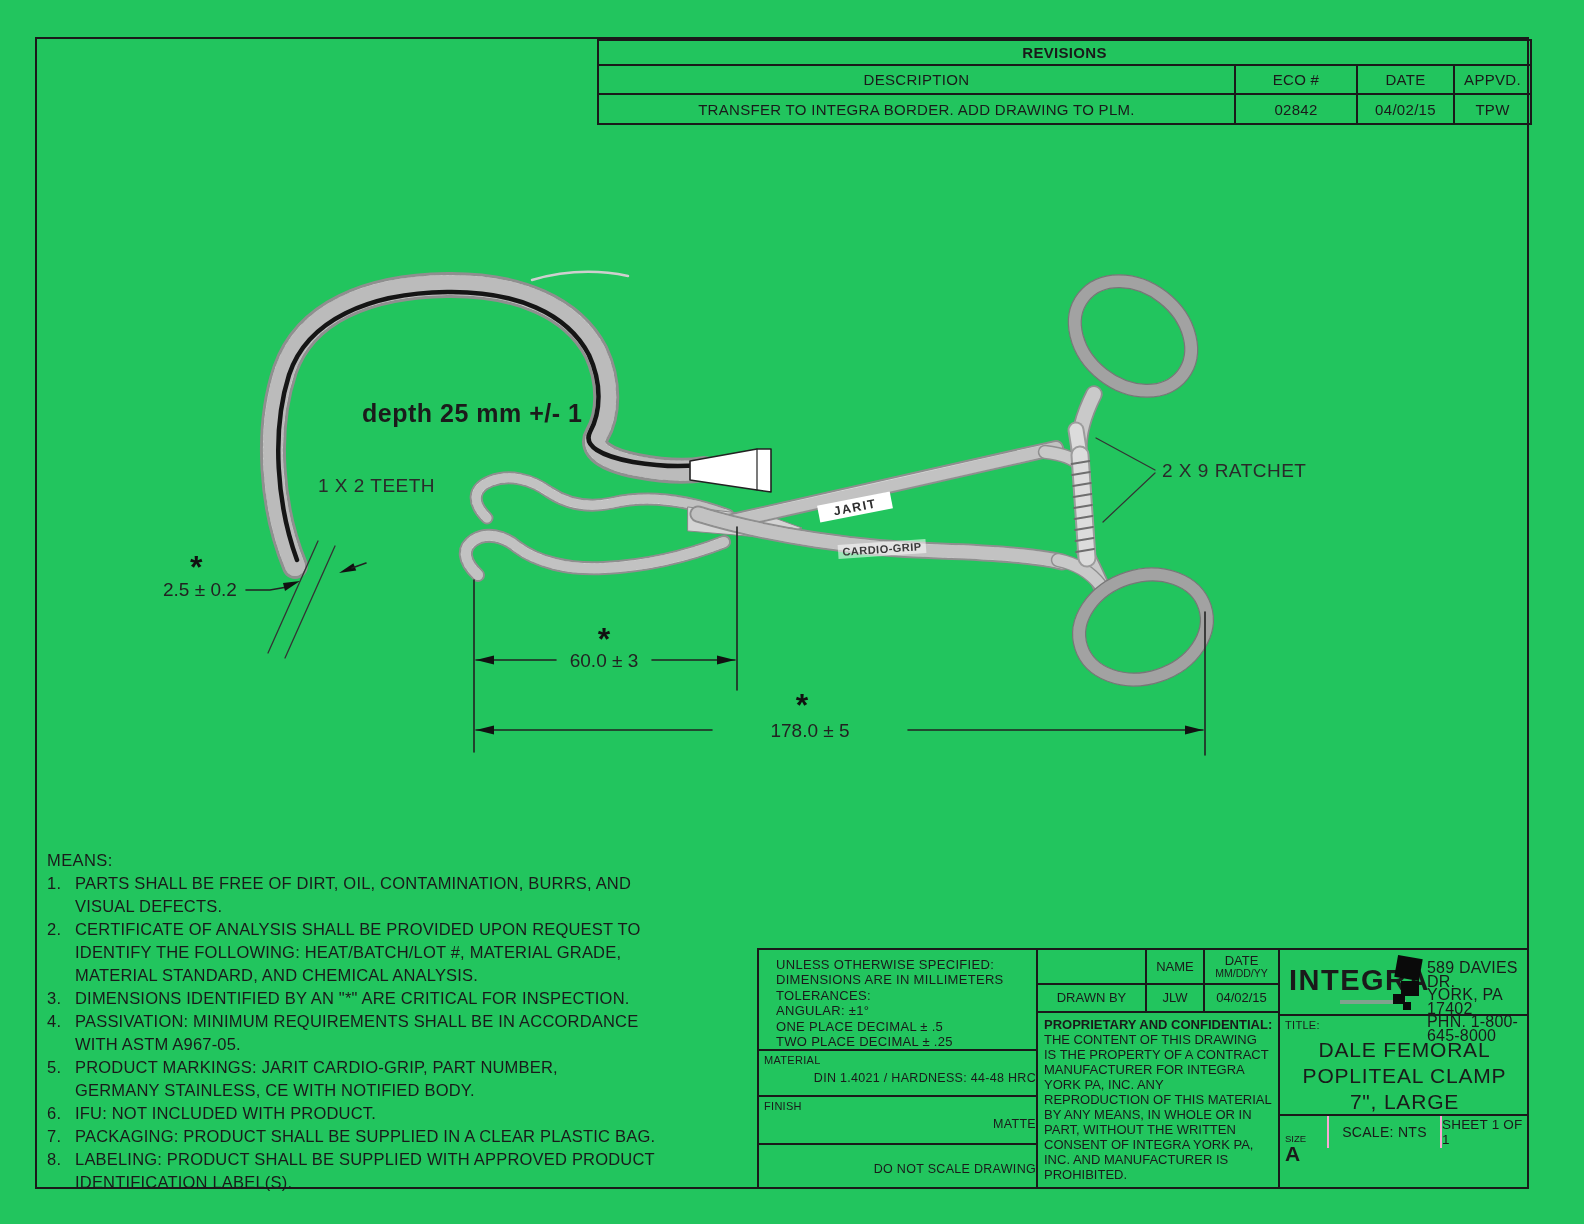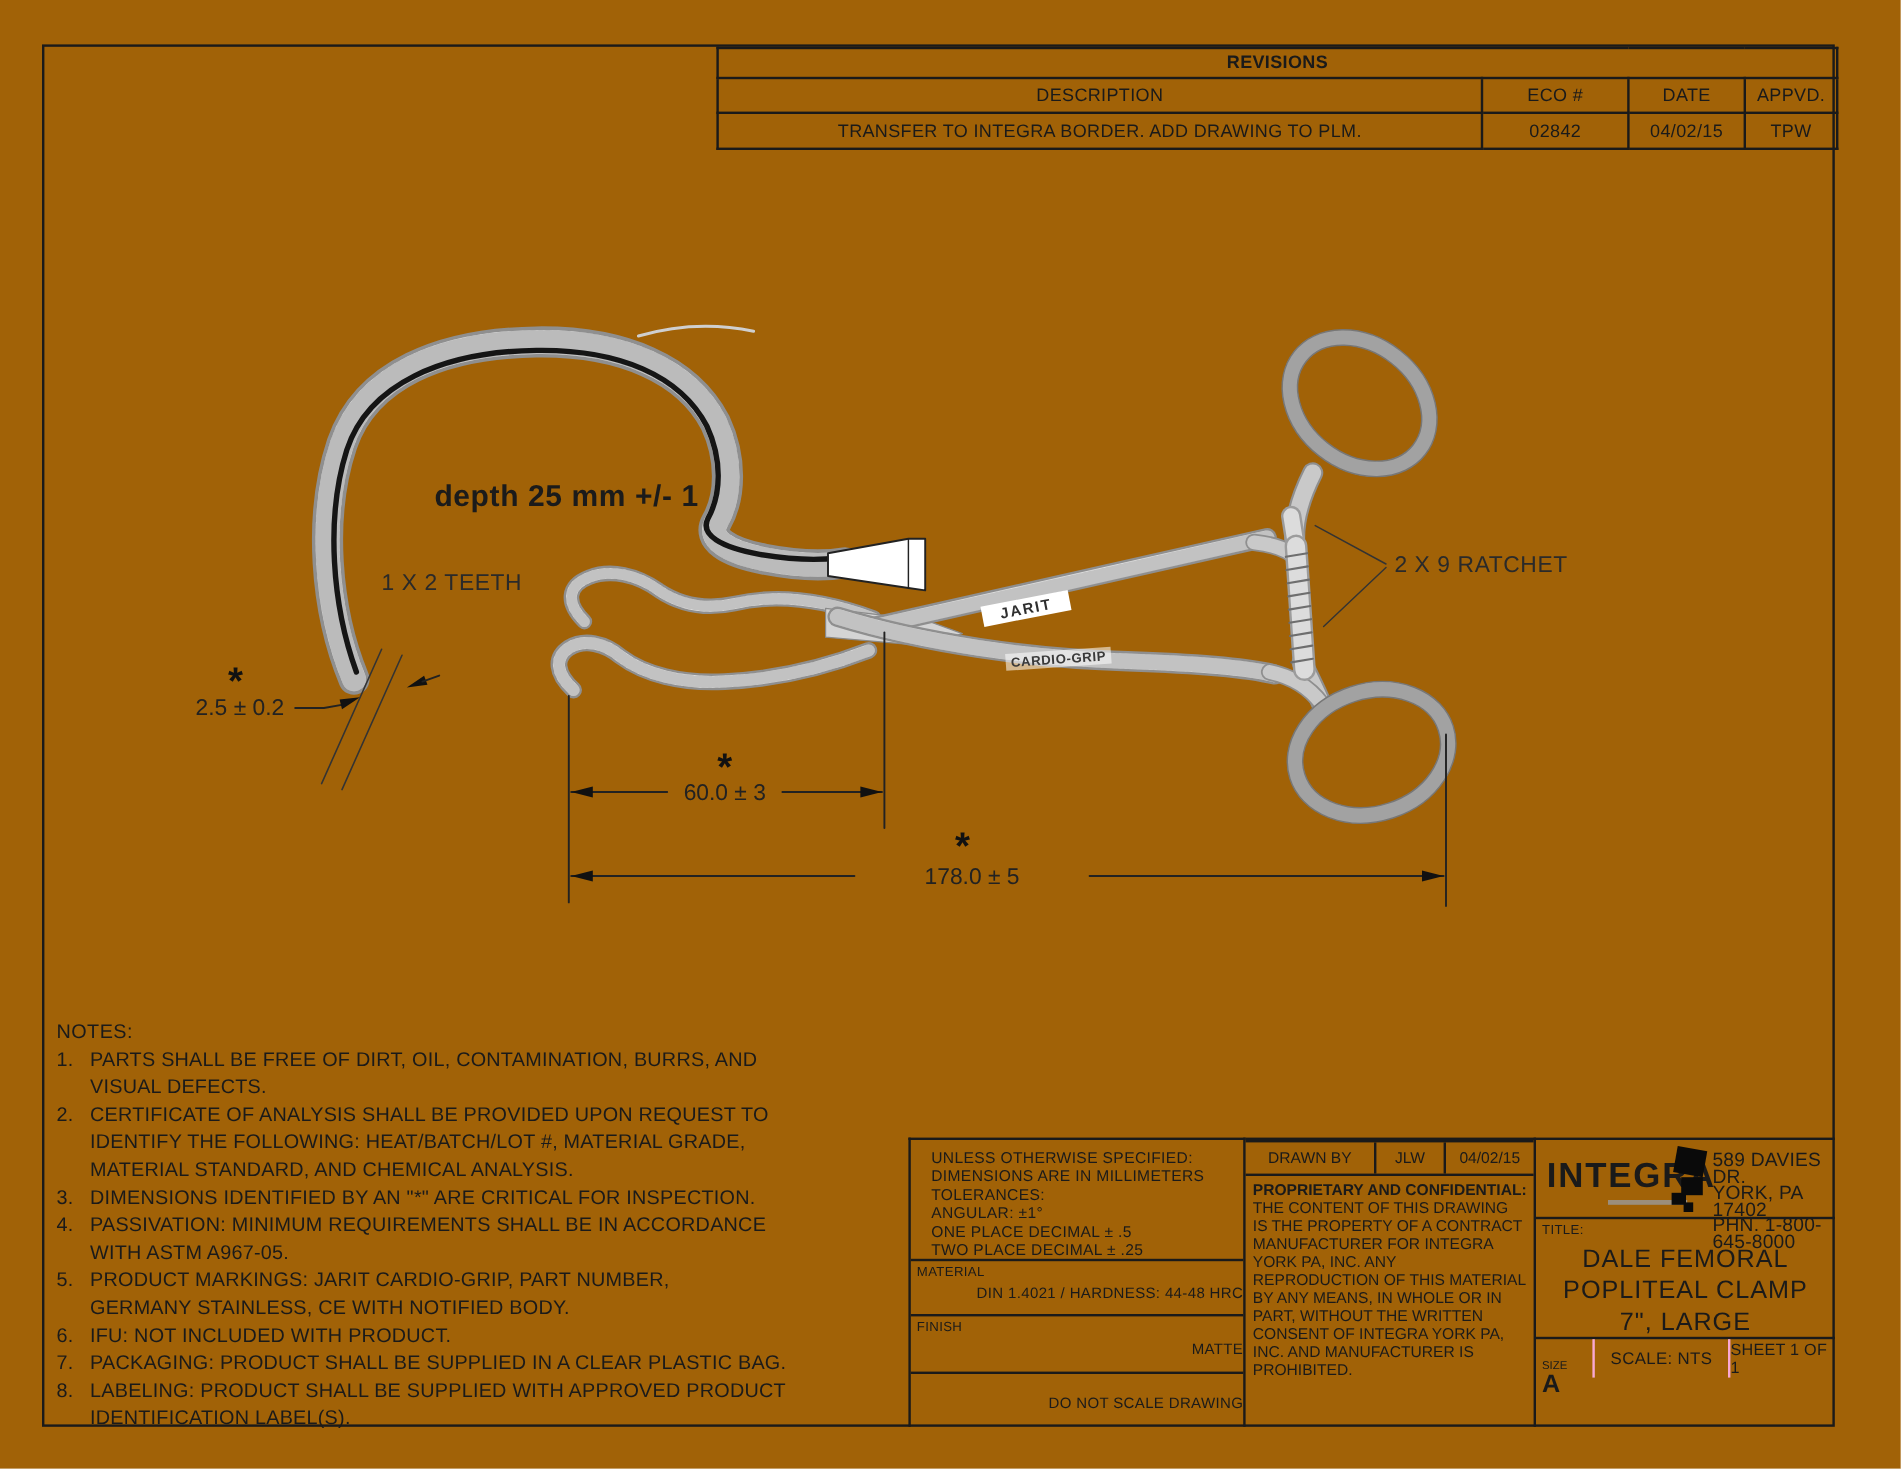--- a/index.html
+++ b/index.html
@@ -1,16 +1,16 @@
 <!DOCTYPE html>
 <html><head>
 <meta charset="utf-8">
 <style>
   html,body{margin:0;padding:0;background:#fff;}
-  .sheet{position:relative;width:1584px;height:1224px;background:#a16207;overflow:hidden;
+  .sheet{position:relative;width:1584px;height:1224px;background:#22c55e;overflow:hidden;
          font-family:"Liberation Sans", sans-serif;color:#1a1a1a;}
   .abs{position:absolute;}
   .page-border{left:35px;top:37px;width:1494px;height:1152px;border:2px solid #1a1a1a;box-sizing:border-box;}
 
   
   .rev-table{position:absolute;left:597px;top:39px;width:933px;border-collapse:collapse;table-layout:fixed;}
   .rev-table td{border:2px solid #1a1a1a;text-align:center;font-size:15px;letter-spacing:.3px;
                 white-space:nowrap;overflow:hidden;padding:0 4px;box-sizing:border-box;}
   .rev-title td{font-weight:bold;height:25px;}
   .rev-head td{height:29px;}
@@ -204,21 +204,21 @@
       <text x="810" y="737" text-anchor="middle" class="dimtxt">178.0 ± 5</text>
 
       <text x="362" y="422" class="depth">depth 25 mm  +/- 1</text>
       <text x="318" y="492" class="lbltxt">1 X 2 TEETH</text>
       <path d="M 1155,470 L 1096,438 M 1155,473 L 1103,522" stroke="#333" stroke-width="1.2"></path>
       <text x="1162" y="477" class="lbltxt">2 X 9 RATCHET</text>
     </g>
   </svg>
 
   <div class="abs notes">
-    <div class="notes-h">NOTES:</div>
+    <div class="notes-h">MEANS:</div>
     <div class="note">
         <span class="nn">1.</span>
         <span class="nt">PARTS SHALL BE FREE OF DIRT, OIL, CONTAMINATION, BURRS, AND
 VISUAL DEFECTS.</span>
       </div>
     <div class="note">
         <span class="nn">2.</span>
         <span class="nt">CERTIFICATE OF ANALYSIS SHALL BE PROVIDED UPON REQUEST TO
 IDENTIFY THE FOLLOWING: HEAT/BATCH/LOT #, MATERIAL GRADE,
 MATERIAL STANDARD, AND CHEMICAL ANALYSIS.</span>
@@ -268,20 +268,28 @@
     <div class="bx bt finbx">
       <div class="minilab">FINISH</div>
       <div class="cval" style="top:20px">MATTE</div>
     </div>
     <div class="bx bt dnsbx">
       <div class="cval" style="top:17px">DO NOT SCALE DRAWING</div>
     </div>
   </div>
 
   <div class="tb colM">
+    <div class="apgrid">
+      <div class="apc c1"></div>
+      <div class="apc c2">NAME</div>
+      <div class="apc c3">
+        <div>DATE</div>
+        <div class="dsub">MM/DD/YY</div>
+      </div>
+    </div>
     <div class="apgrid2">
       <div class="apc c1">DRAWN BY</div>
       <div class="apc c2">JLW</div>
       <div class="apc c3">04/02/15</div>
     </div>
     <div class="bx propbx">
       <div class="prop-h">PROPRIETARY AND CONFIDENTIAL:</div>
       <div class="prop-b">THE CONTENT OF THIS DRAWING IS THE PROPERTY OF A CONTRACT MANUFACTURER FOR INTEGRA YORK PA, INC. ANY REPRODUCTION OF THIS MATERIAL BY ANY MEANS, IN WHOLE OR IN PART, WITHOUT THE WRITTEN CONSENT OF INTEGRA YORK PA, INC. AND MANUFACTURER IS PROHIBITED.</div>
     </div>
   </div>

